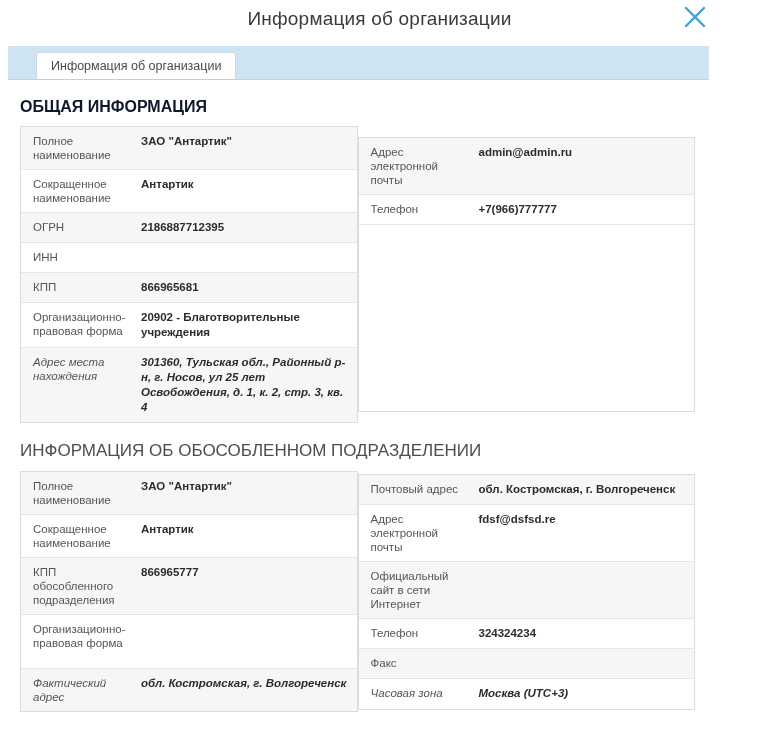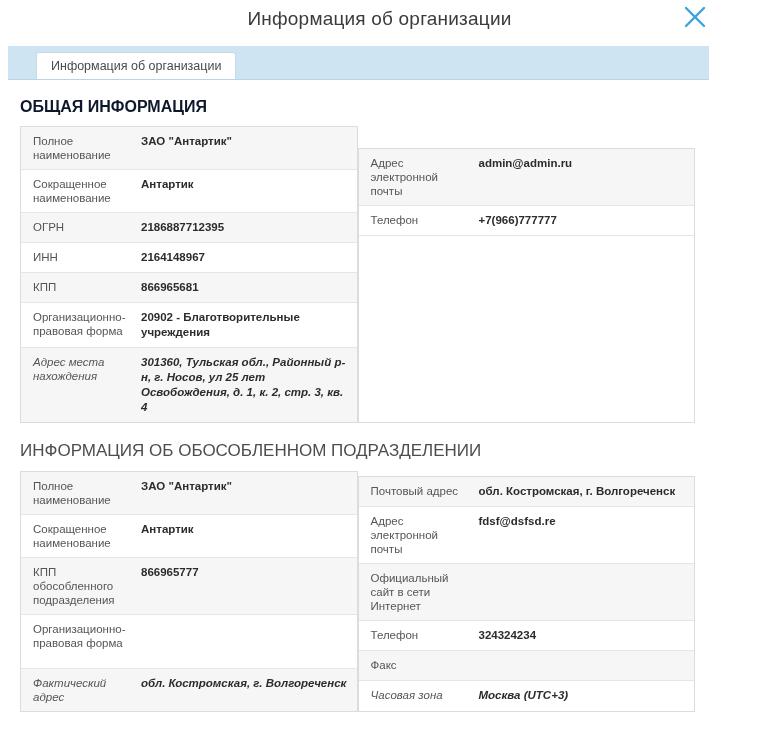--- a/index.html
+++ b/index.html
@@ -80,21 +80,21 @@
   }
   .section-title.upper1 {
     font-weight: bold;
     font-size: 16px;
     color: #0f172a;
   }
 
   .cols {
     display: flex;
     margin: 0 22px 0 20px;
-    align-items: flex-end;
+    align-items: center;
   }
   .col {
     flex: 1 1 0;
     border: 1px solid #dcdcdc;
     box-sizing: border-box;
     background: #ffffff;
   }
   .col.fixed-h-left { min-height: 265px; }
   .col.fixed-h-right { min-height: 265px; }
 
@@ -158,21 +158,20 @@
       <div class="row">
         <div class="label">Сокращенное наименование</div>
         <div class="value">Антартик</div>
       </div>
       <div class="row alt">
         <div class="label">ОГРН</div>
         <div class="value">2186887712395</div>
       </div>
       <div class="row">
         <div class="label">ИНН</div>
-        <div class="value">2164148967</div>
       </div>
       <div class="row alt">
         <div class="label">КПП</div>
         <div class="value">866965681</div>
       </div>
       <div class="row">
         <div class="label">Организационно-правовая форма</div>
         <div class="value">20902 - Благотворительные учреждения</div>
       </div>
       <div class="row alt" style="min-height:64px">

